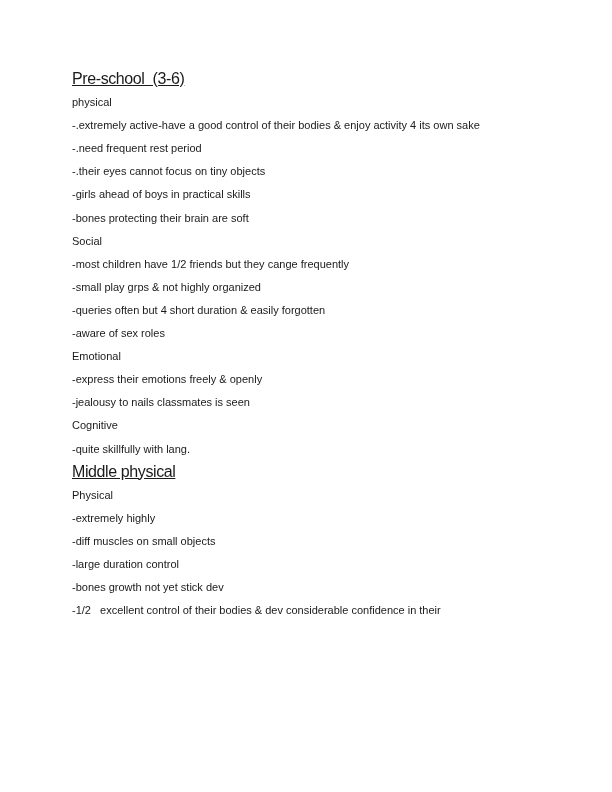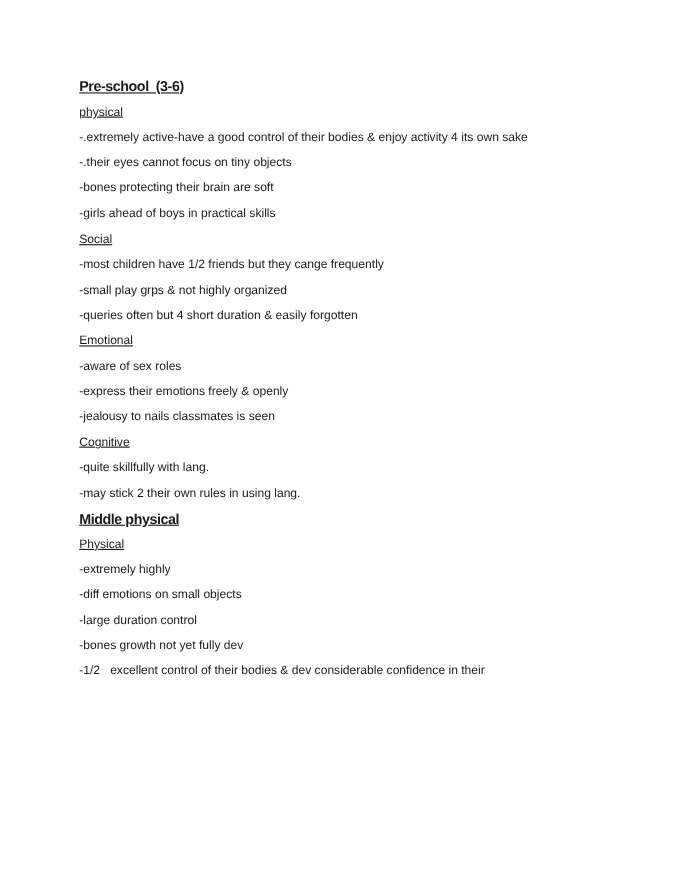--- a/index.html
+++ b/index.html
@@ -21,57 +21,56 @@
       top: 71px;
       width: 480px;
     }
     .line {
       height: 23.1px;
       line-height: 16px;
       font-size: 11px;
       white-space: pre;
     }
     .title {
-      font-weight: bold;
+      font-weight: normal;
       text-decoration: underline;
       letter-spacing: -0.4px;
-      font-size: 13px;
+      font-size: 16px;
     }
     .subhead {
-      text-decoration: underline;
     }
   </style>
 </head>
 <body>
 
 <div class="page">
 
   <div class="line title">Pre-school  (3-6)</div>
 
   <div class="line subhead">physical</div>
   <div class="line">-.extremely active-have a good control of their bodies &amp; enjoy activity 4 its own sake</div>
+  <div class="line">-.need frequent rest period</div>
   <div class="line">-.their eyes cannot focus on tiny objects</div>
+  <div class="line">-girls ahead of boys in practical skills</div>
   <div class="line">-bones protecting their brain are soft</div>
-  <div class="line">-girls ahead of boys in practical skills</div>
 
   <div class="line subhead">Social</div>
   <div class="line">-most children have 1/2 friends but they cange frequently</div>
   <div class="line">-small play grps &amp; not highly organized</div>
   <div class="line">-queries often but 4 short duration &amp; easily forgotten</div>
+  <div class="line">-aware of sex roles</div>
+
   <div class="line subhead">Emotional</div>
-
-  <div class="line">-aware of sex roles</div>
   <div class="line">-express their emotions freely &amp; openly</div>
   <div class="line">-jealousy to nails classmates is seen</div>
 
   <div class="line subhead">Cognitive</div>
   <div class="line">-quite skillfully with lang.</div>
-  <div class="line">-may stick 2 their own rules in using lang.</div>
 
   <div class="line title">Middle physical</div>
 
   <div class="line subhead">Physical</div>
   <div class="line">-extremely highly</div>
-  <div class="line">-diff emotions on small objects</div>
+  <div class="line">-diff muscles on small objects</div>
   <div class="line">-large duration control</div>
-  <div class="line">-bones growth not yet fully dev</div>
+  <div class="line">-bones growth not yet stick dev</div>
   <div class="line">-1/2   excellent control of their bodies &amp; dev considerable confidence in their</div>
 </div>
 
 </body></html>

